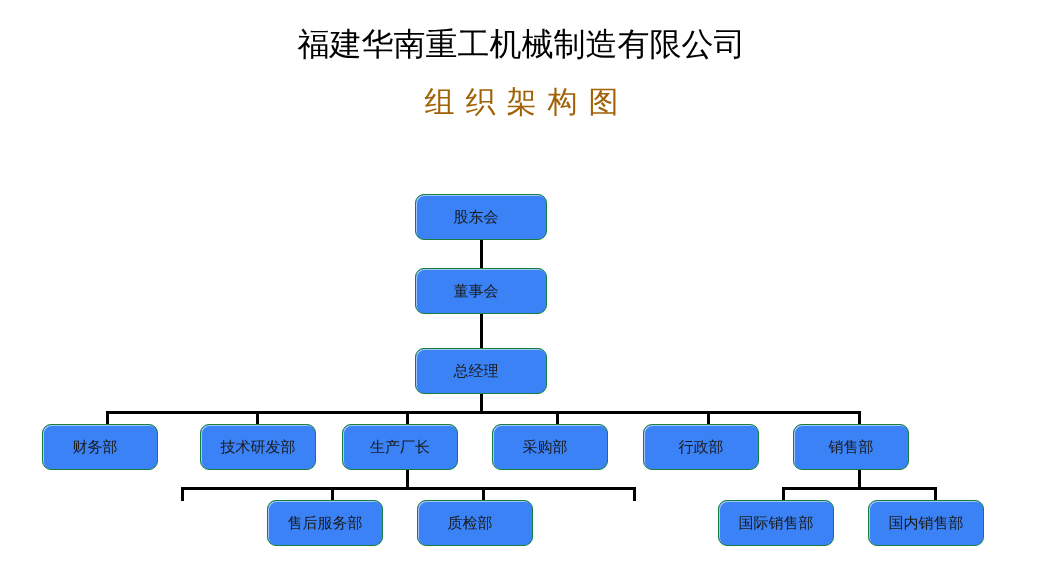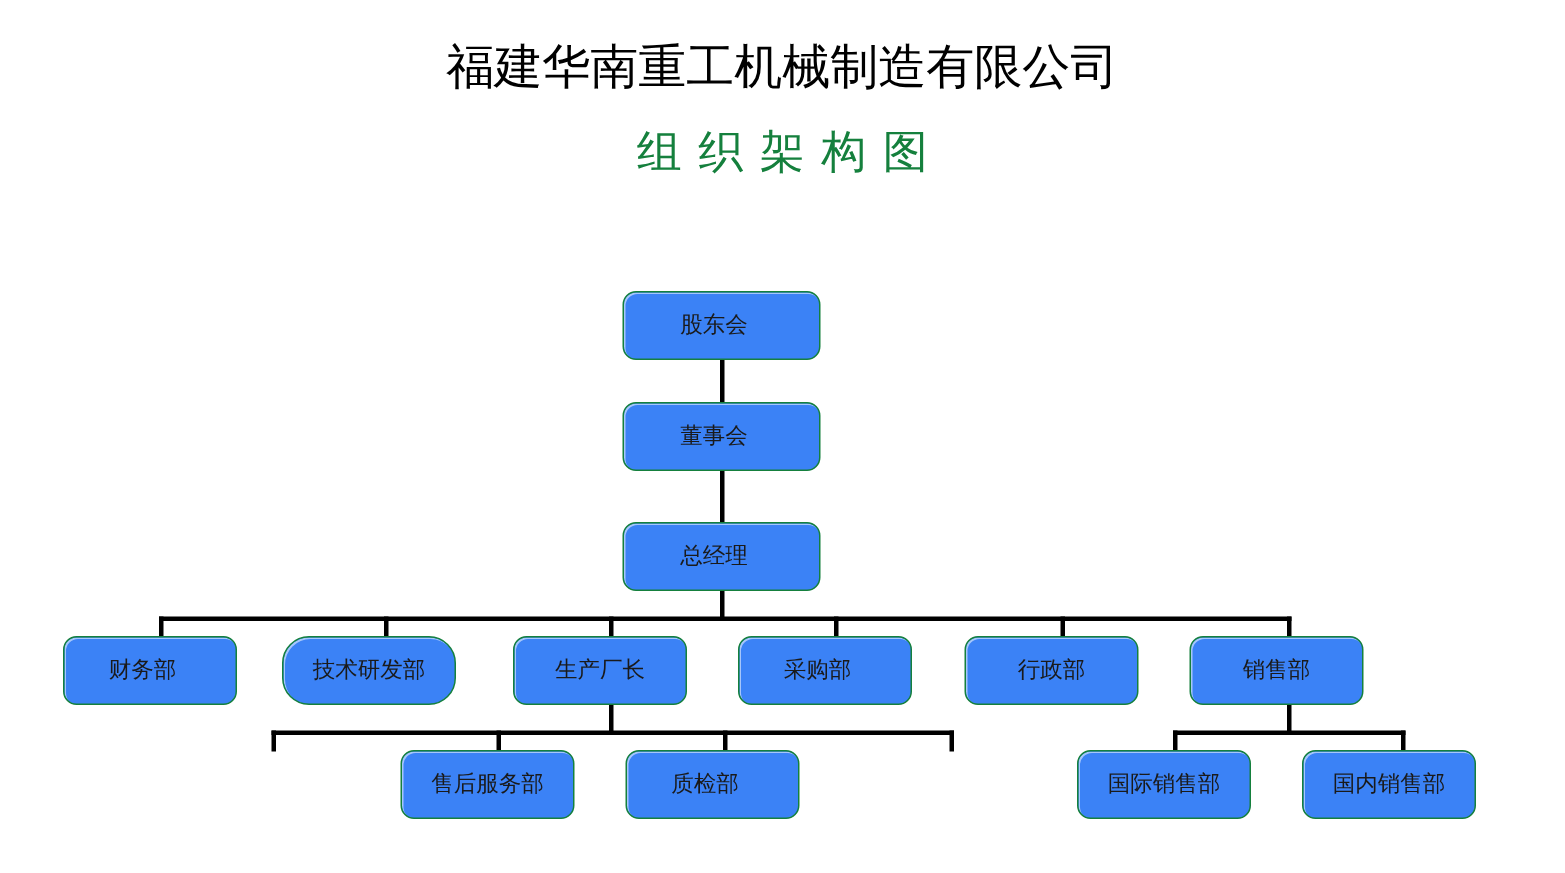--- a/index.html
+++ b/index.html
@@ -30,21 +30,21 @@
   .title-line1 {
     font-size: 32px;
     line-height: 44px;
     color: #000000;
     font-weight: normal;
     letter-spacing: 0px;
   }
   .title-line2 {
     font-size: 30px;
     line-height: 44px;
-    color: #15803d;
+    color: #a16207;
     font-weight: normal;
     letter-spacing: 11px;
     padding-left: 11px;
     margin-top: 14px;
   }
 
   
   .node {
     position: absolute;
     box-sizing: border-box;
@@ -116,21 +116,21 @@
   <div class="vline" style="left:106px; top:411px; height:14px;"></div>
   <div class="vline" style="left:256px; top:411px; height:14px;"></div>
   <div class="vline" style="left:406px; top:411px; height:14px;"></div>
   <div class="vline" style="left:556px; top:411px; height:14px;"></div>
   <div class="vline" style="left:707px; top:411px; height:14px;"></div>
   <div class="vline" style="left:858px; top:411px; height:14px;"></div>
 
   <div class="node w130" style="left:42px; top:424px;">
     <span class="txt">财务部</span>
   </div>
-  <div class="node w130 nudge0" style="left:188px; top:424px;border-radius:18px;">
+  <div class="node w130 nudge0" style="left:200px; top:424px;">
     <span class="txt">技术研发部</span>
   </div>
   <div class="node w130 nudge0" style="left:342px; top:424px;">
     <span class="txt">生产厂长</span>
   </div>
   <div class="node w130" style="left:492px; top:424px;">
     <span class="txt">采购部</span>
   </div>
   <div class="node w130 nudge0" style="left:643px; top:424px;">
     <span class="txt">行政部</span>

